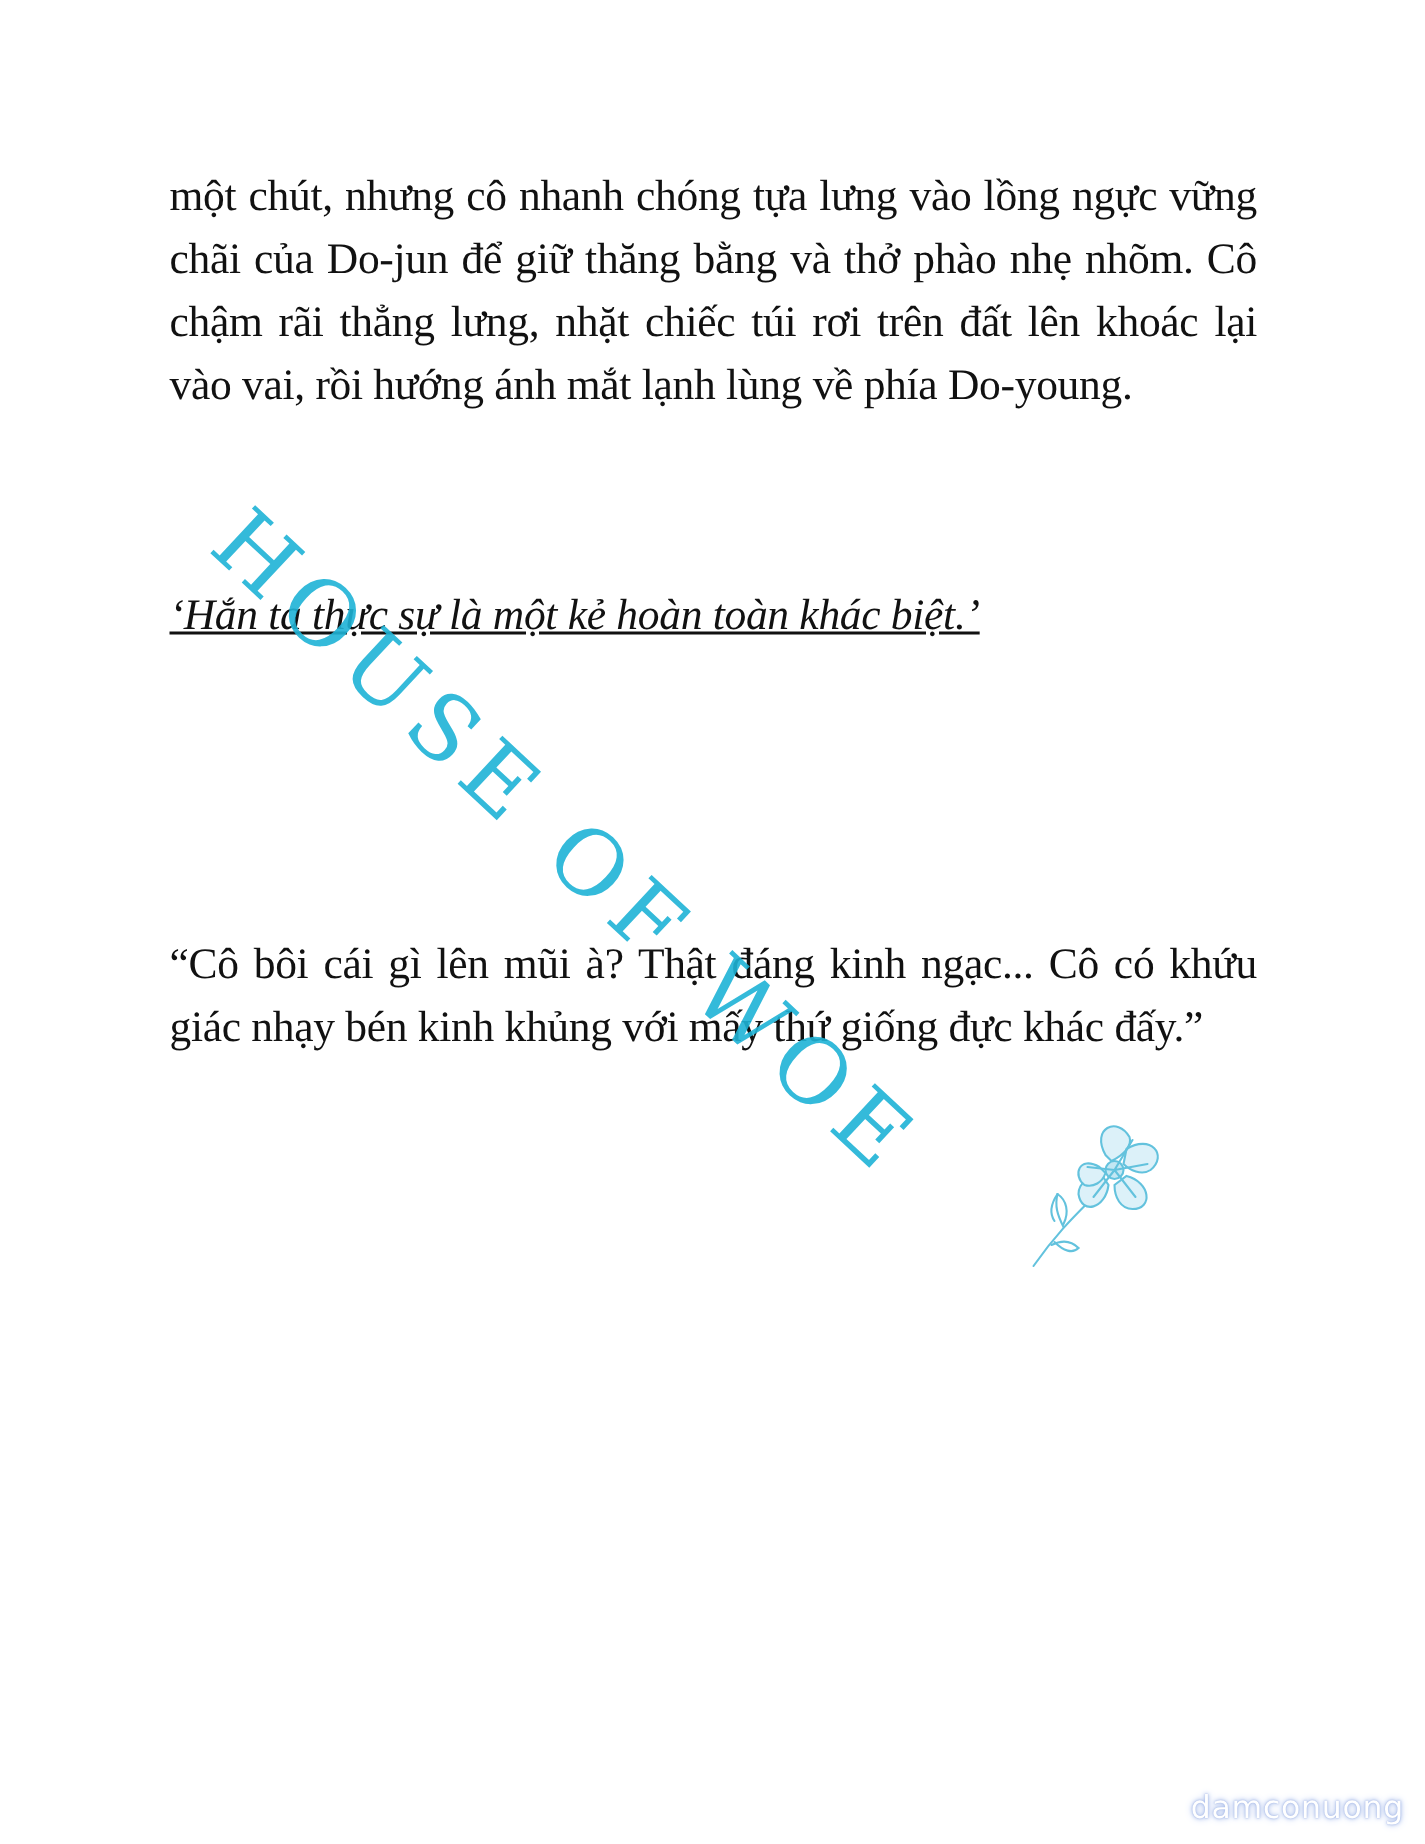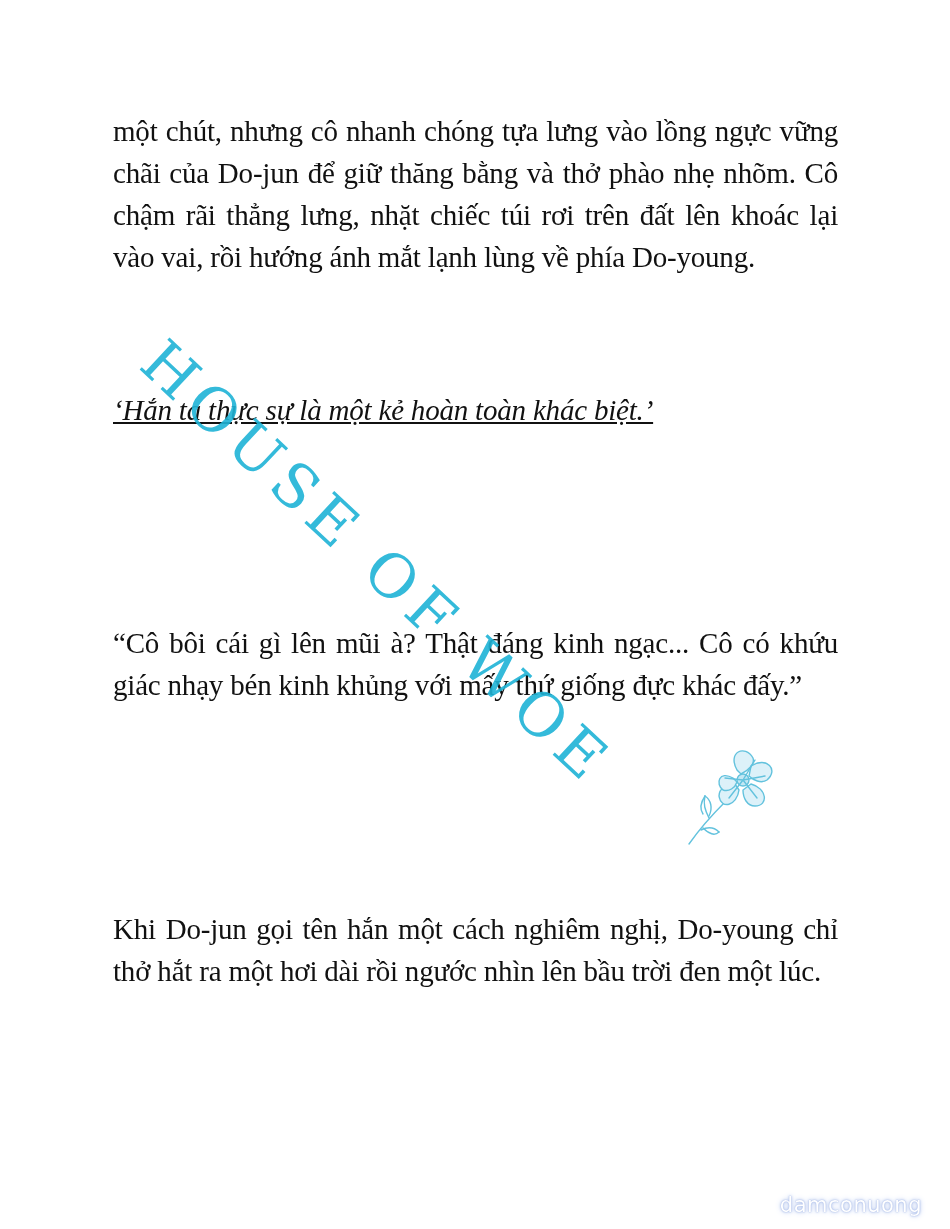--- a/index.html
+++ b/index.html
@@ -59,21 +59,21 @@
       position: absolute;
       left: 675px;
       top: 740px;
       width: 110px;
       height: 110px;
       pointer-events: none;
       opacity: 0.85;
     }
     .site-mark {
       position: absolute;
-      right: 28px;
+      right: 14px;
       bottom: 12px;
       font-family: "DejaVu Sans", "Liberation Sans", sans-serif;
       font-size: 21px;
       color: #ffffff;
       letter-spacing: 0.5px;
       text-shadow: 0 0 3px #9fb5e8, 0 0 6px #c3d1f2, 0 0 1px #7f96d6;
     }
   </style>
 </head>
 <body>
@@ -81,21 +81,20 @@
 <div class="page">
 
   <p id="p1" class="text-block">một chút, nhưng cô nhanh chóng tựa lưng vào lồng ngực vững chãi của Do-jun để giữ thăng bằng và thở phào nhẹ nhõm. Cô chậm rãi thẳng lưng, nhặt chiếc túi rơi trên đất lên khoác lại vào vai, rồi hướng ánh mắt lạnh lùng về phía Do-young.</p>
 
   <p id="p2" class="text-block italic last-left">‘Hắn ta thực sự là một kẻ hoàn toàn khác biệt.’</p>
 
 
   <p id="p4" class="text-block">“Cô bôi cái gì lên mũi à? Thật đáng kinh ngạc... Cô có khứu giác nhạy bén kinh khủng với mấy thứ giống đực khác đấy.”</p>
 
 
-  <p id="p6" class="text-block">Khi Do-jun gọi tên hắn một cách nghiêm nghị, Do-young chỉ thở hắt ra một hơi dài rồi ngước nhìn lên bầu trời đen một lúc.</p>
 
   <div class="watermark">HOUSE OF WOE</div>
 
   <svg class="flower" viewBox="0 0 110 110" xmlns="http://www.w3.org/2000/svg">
     <g fill="none" stroke="#48b8d8" stroke-width="1.4" stroke-linecap="round">
 
       <path d="M50 62 C40 72, 28 84, 14 104"></path>
       <path d="M34 78 C30 70, 28 64, 30 56"></path>
       <path d="M30 56 C26 62, 24 68, 28 74"></path>
       <path d="M30 56 C36 60, 38 68, 34 76"></path>

